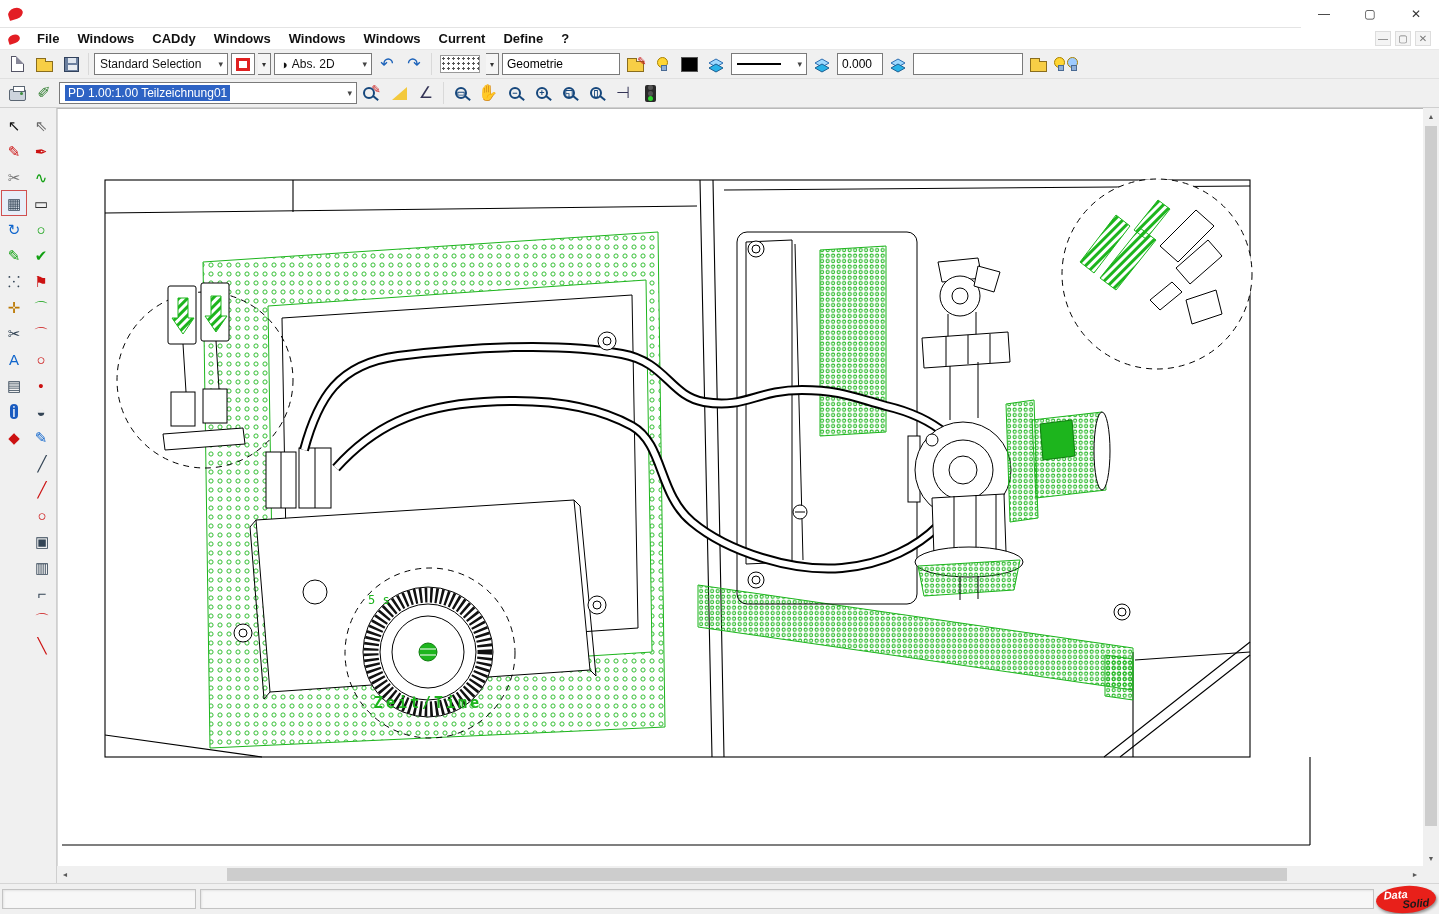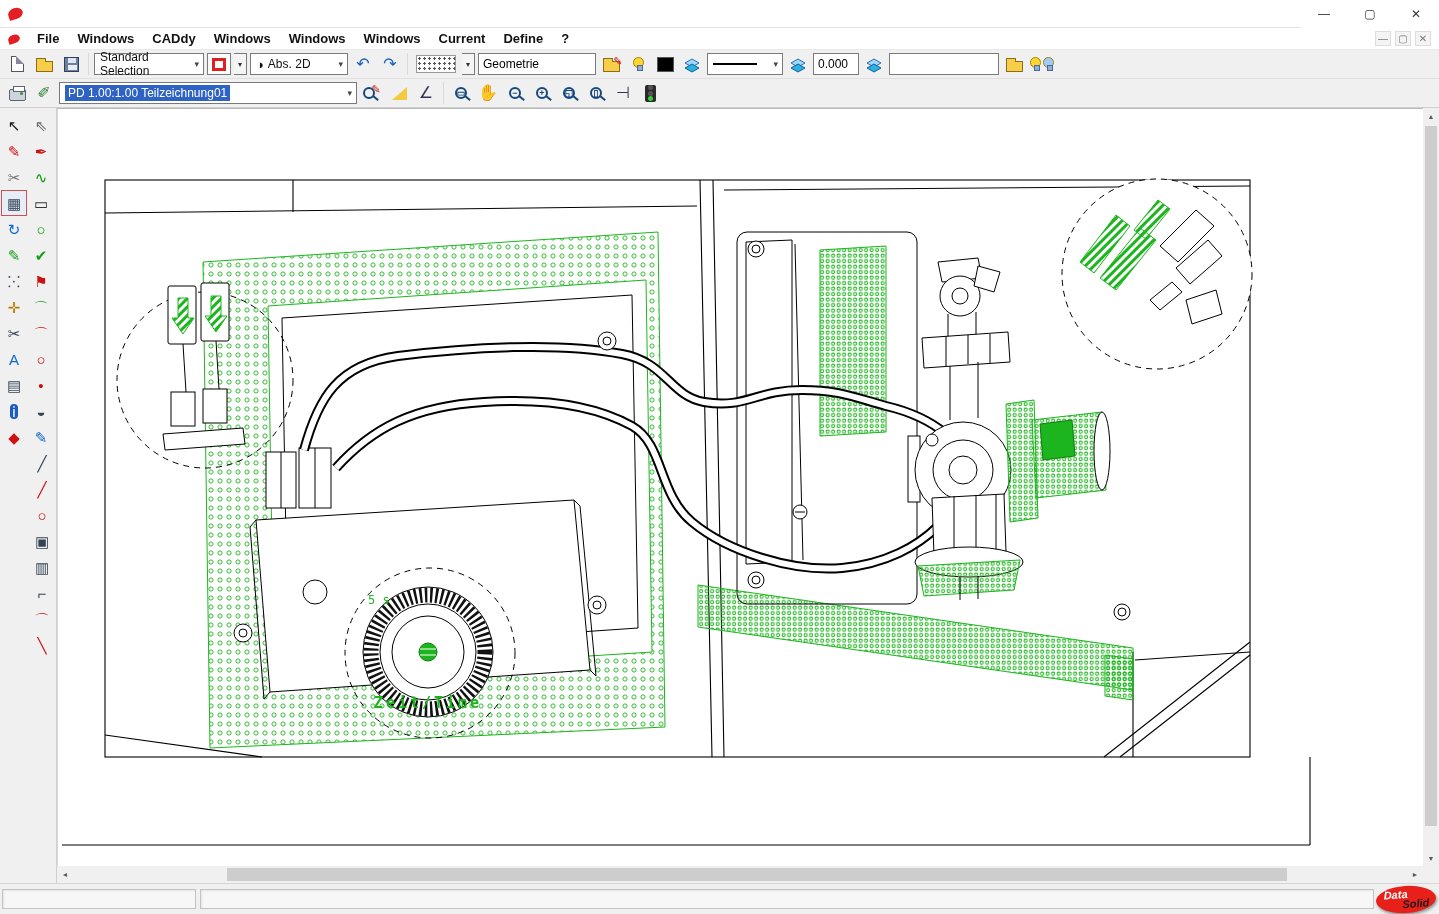--- a/index.html
+++ b/index.html
@@ -164,21 +164,21 @@
       <span class="i-page"></span>
     </button>
   <button class="tbtn">
       <span class="i-folder"></span>
     </button>
   <button class="tbtn">
       <span class="i-floppy"></span>
     </button>
   <span class="sep"></span>
 
-  <div class="combo" style="width:110px">
+  <div class="combo" style="width:134px">
     <span>Standard Selection</span>
     <span class="chev">▾</span>
   </div>
 
   <span class="red-swatch-btn">
       <i></i>
     </span>
   <span class="arrow-cell">
       <span>▾</span>
     </span>

